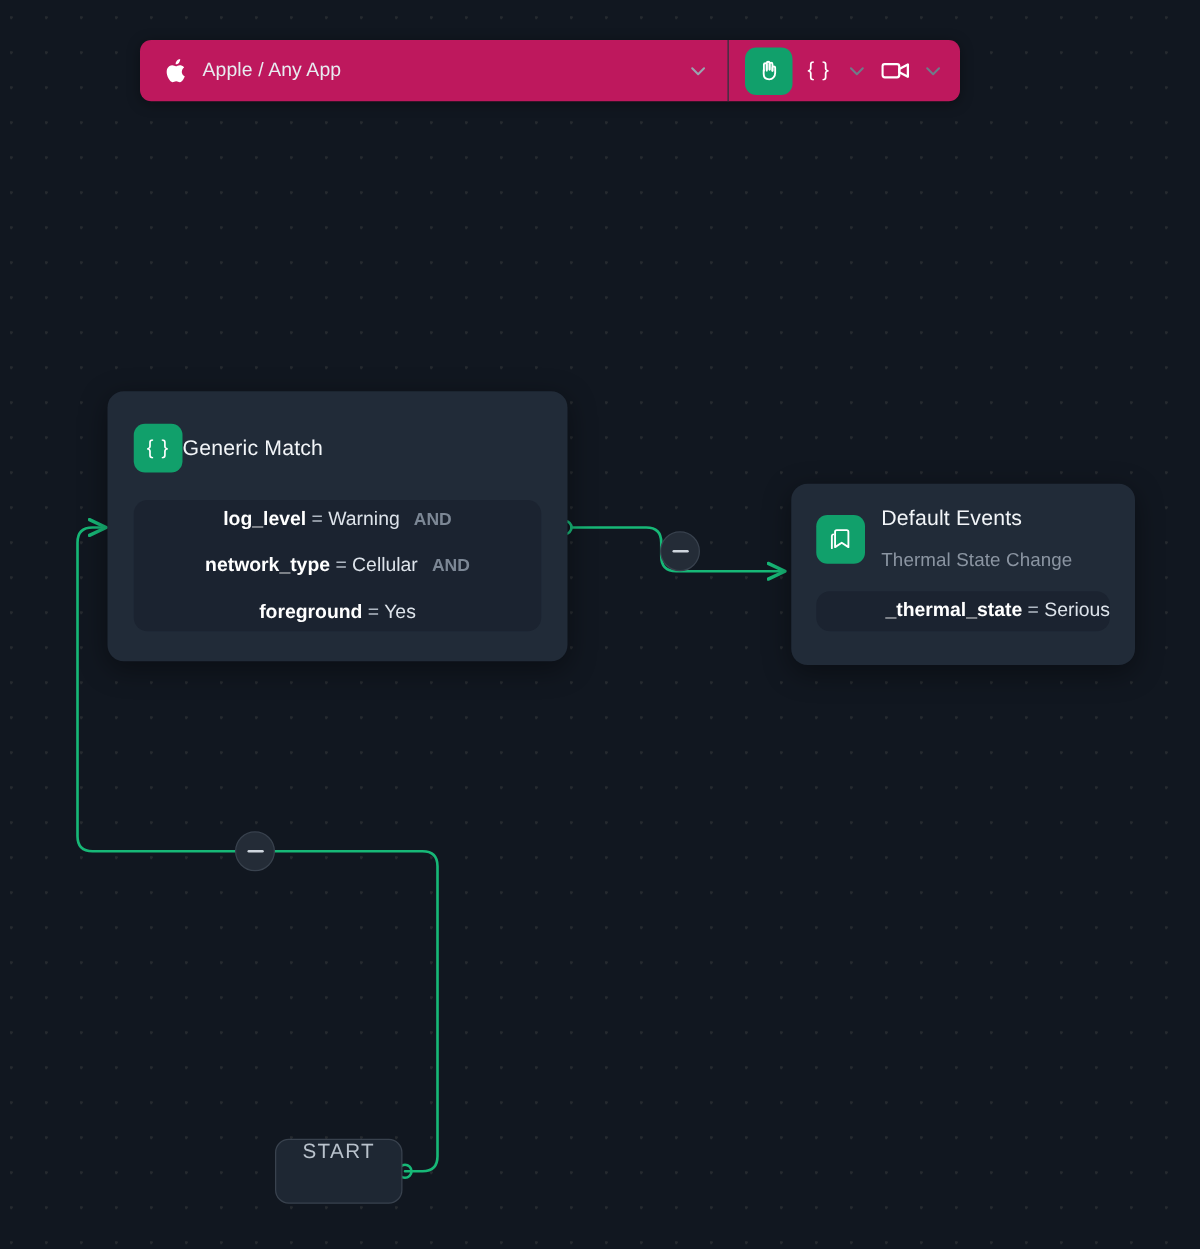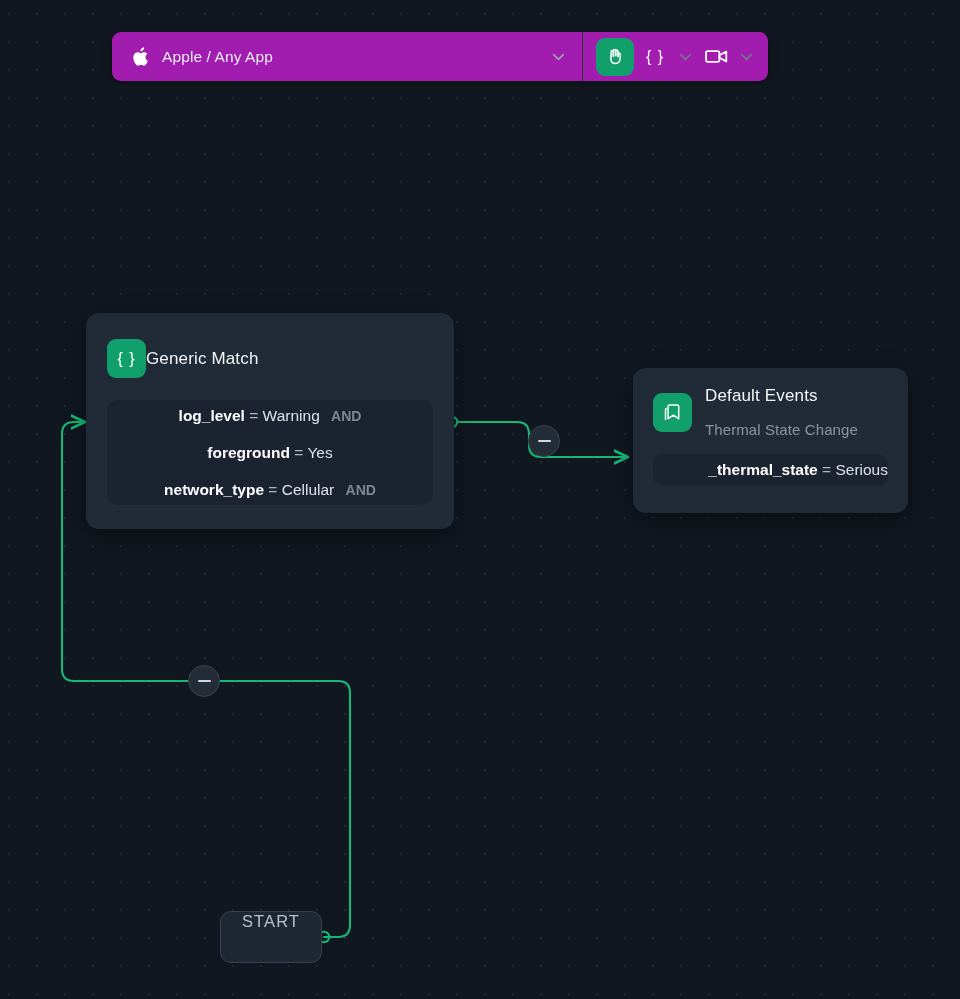--- a/index.html
+++ b/index.html
@@ -12,21 +12,21 @@
     background-position:8px 13px;
     font-family:"Liberation Sans", sans-serif;
     position:relative;
     overflow:hidden;
   }
 
   
   #toolbar {
     position:absolute; left:112px; top:32px;
     width:656px; height:49px;
-    background:#a21caf;
+    background:#be185d;
     border-radius:9px;
     display:flex; align-items:center;
     box-shadow:0 2px 10px rgba(0,0,0,0.35);
   }
   #app-select {
     display:flex; align-items:center;
     flex:1; height:100%;
     padding:0 14px 0 20px;
     cursor:pointer;
   }
@@ -99,21 +99,21 @@
   
   #node-match { left:86px; top:313px; width:368px; height:216px; }
   #node-match .node-head { padding:26px 0 0 21px; }
   #node-match .node-title { }
   #node-match .cond-box {
     margin:22px 21px 0 21px; height:105px;
     display:flex; flex-direction:column; justify-content:center; gap:19px;
   }
 
   
-  #node-events { left:633px; top:368px; width:275px; height:145px; }
+  #node-events { left:633px; top:387px; width:275px; height:145px; }
   #node-events .node-head { padding:18px 0 0 20px; }
   #node-events .head-text { margin-left:13px; }
   #node-events .cond-box {
     margin:16px 20px 0 20px; height:32px;
     display:flex; align-items:center; justify-content:flex-end;
   }
 
   
   #node-start {
     position:absolute; left:220px; top:911px; width:102px; height:52px;
@@ -205,29 +205,29 @@
     <span class="node-title">Generic Match</span>
   </div>
   <div class="cond-box">
     <div class="cond-row">
       <span class="cond-key">log_level</span>
       <span class="cond-eq">=</span>
       <span class="cond-val">Warning</span>
       <span class="cond-and">AND</span>
     </div>
     <div class="cond-row">
-      <span class="cond-key">foreground</span>
-      <span class="cond-eq">=</span>
-      <span class="cond-val">Yes</span>
-    </div>
-    <div class="cond-row">
       <span class="cond-key">network_type</span>
       <span class="cond-eq">=</span>
       <span class="cond-val">Cellular</span>
       <span class="cond-and">AND</span>
+    </div>
+    <div class="cond-row">
+      <span class="cond-key">foreground</span>
+      <span class="cond-eq">=</span>
+      <span class="cond-val">Yes</span>
     </div>
   </div>
 </div>
 
 <div class="node" id="node-events">
   <div class="node-head">
     <span class="node-icon">
       <svg width="21" height="21" viewBox="0 0 24 24" fill="none" stroke="#ffffff" stroke-width="1.7" stroke-linejoin="round" stroke-linecap="round">
         <path d="M8.5 3.5h9a1.6 1.6 0 0 1 1.6 1.6v14l-6.1-4-6.1 4v-14A1.6 1.6 0 0 1 8.5 3.5z"></path>
         <path d="M5.2 7.4a1.6 1.6 0 0 0-1.2 1.55V20"></path>

